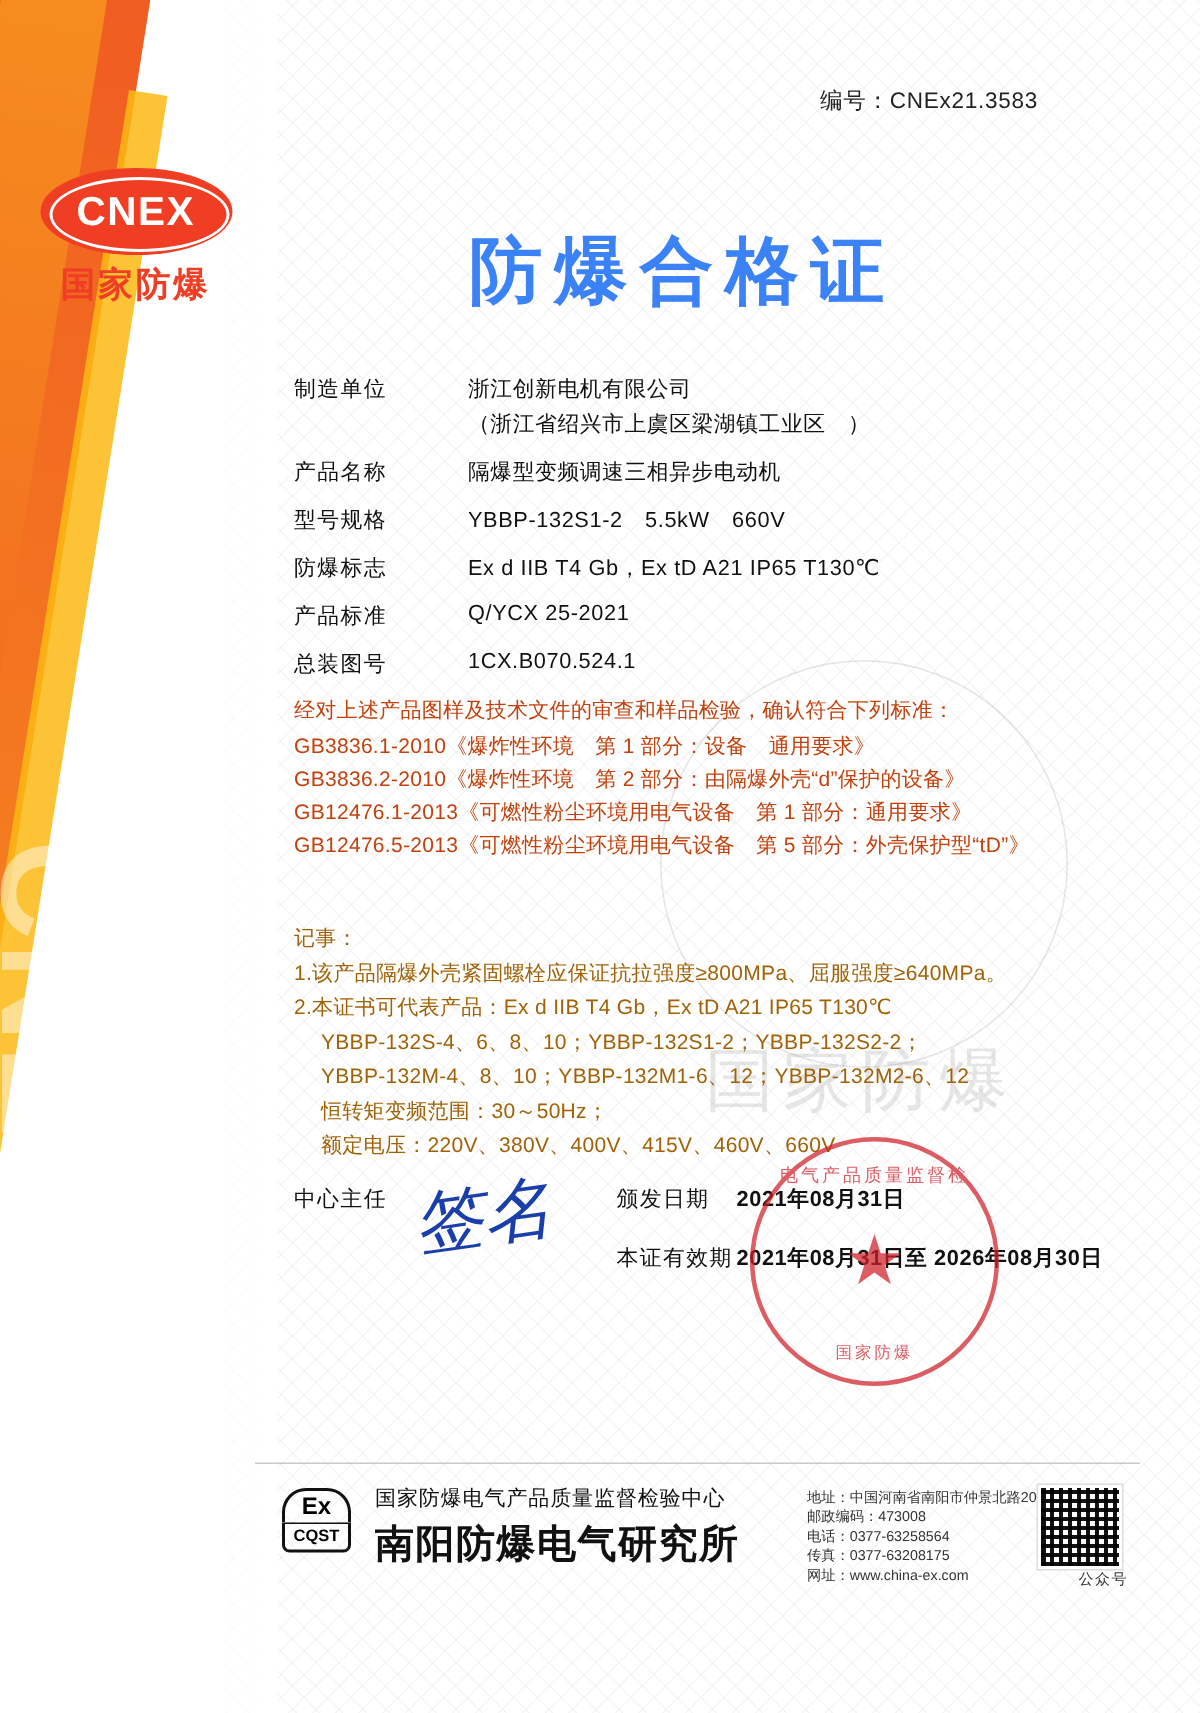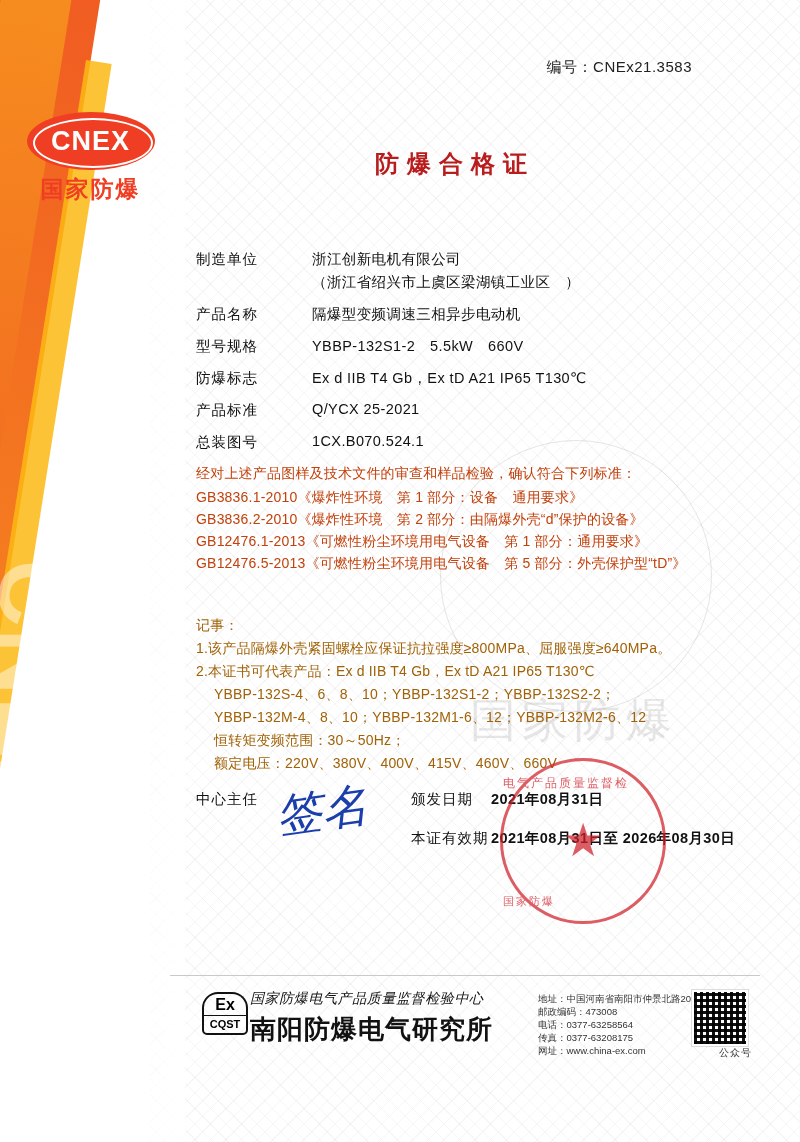--- a/index.html
+++ b/index.html
@@ -174,24 +174,24 @@
     letter-spacing: 2px;
   }
 
   
   .title {
     position: absolute;
     left: 195px;
     top: 148px;
     width: 520px;
     text-align: center;
-    font-size: 24px;
+    font-size: 49px;
     font-weight: bold;
     letter-spacing: 8px;
-    color: #b91c1c;
+    color: #3b82f6;
   }
 
   
   .fields {
     position: absolute;
     left: 196px;
     top: 250px;
     width: 540px;
     font-size: 14.5px;
     color: #111;
@@ -302,20 +302,21 @@
     transform: translate(-50%, -52%);
     color: #d0202a;
     font-size: 46px;
     line-height: 1;
   }
   .stamp .arc-top,
   .stamp .arc-bottom {
     position: absolute;
     left: 0;
     width: 100%;
+    text-align: center;
     color: #d0202a;
     font-size: 12px;
     letter-spacing: 2px;
   }
   .stamp .arc-top { top: 14px; }
   .stamp .arc-bottom { bottom: 12px; font-size: 11px; }
 
   
   .footer-rule {
     position: absolute;
@@ -330,21 +331,20 @@
     right: 34px;
     top: 988px;
     height: 80px;
   }
   .ex-mark {
     position: absolute;
     left: 10px;
     top: 4px;
     width: 46px;
     text-align: center;
-    margin-left: 14px;
   }
   .ex-mark .ex-top {
     border: 2px solid #111;
     border-bottom: none;
     border-radius: 16px 16px 0 0;
     font-size: 16px;
     font-weight: bold;
     padding: 1px 0 0;
     line-height: 20px;
   }
@@ -359,21 +359,20 @@
   .footer-names {
     position: absolute;
     left: 72px;
     top: 2px;
     width: 280px;
   }
   .footer-names .n1 {
     font-size: 14px;
     color: #111;
     letter-spacing: .6px;
-    font-style: italic;
   }
   .footer-names .n2 {
     font-size: 26px;
     font-weight: bold;
     color: #111;
     letter-spacing: 1px;
     margin-top: 4px;
   }
   .footer-addr {
     position: absolute;

